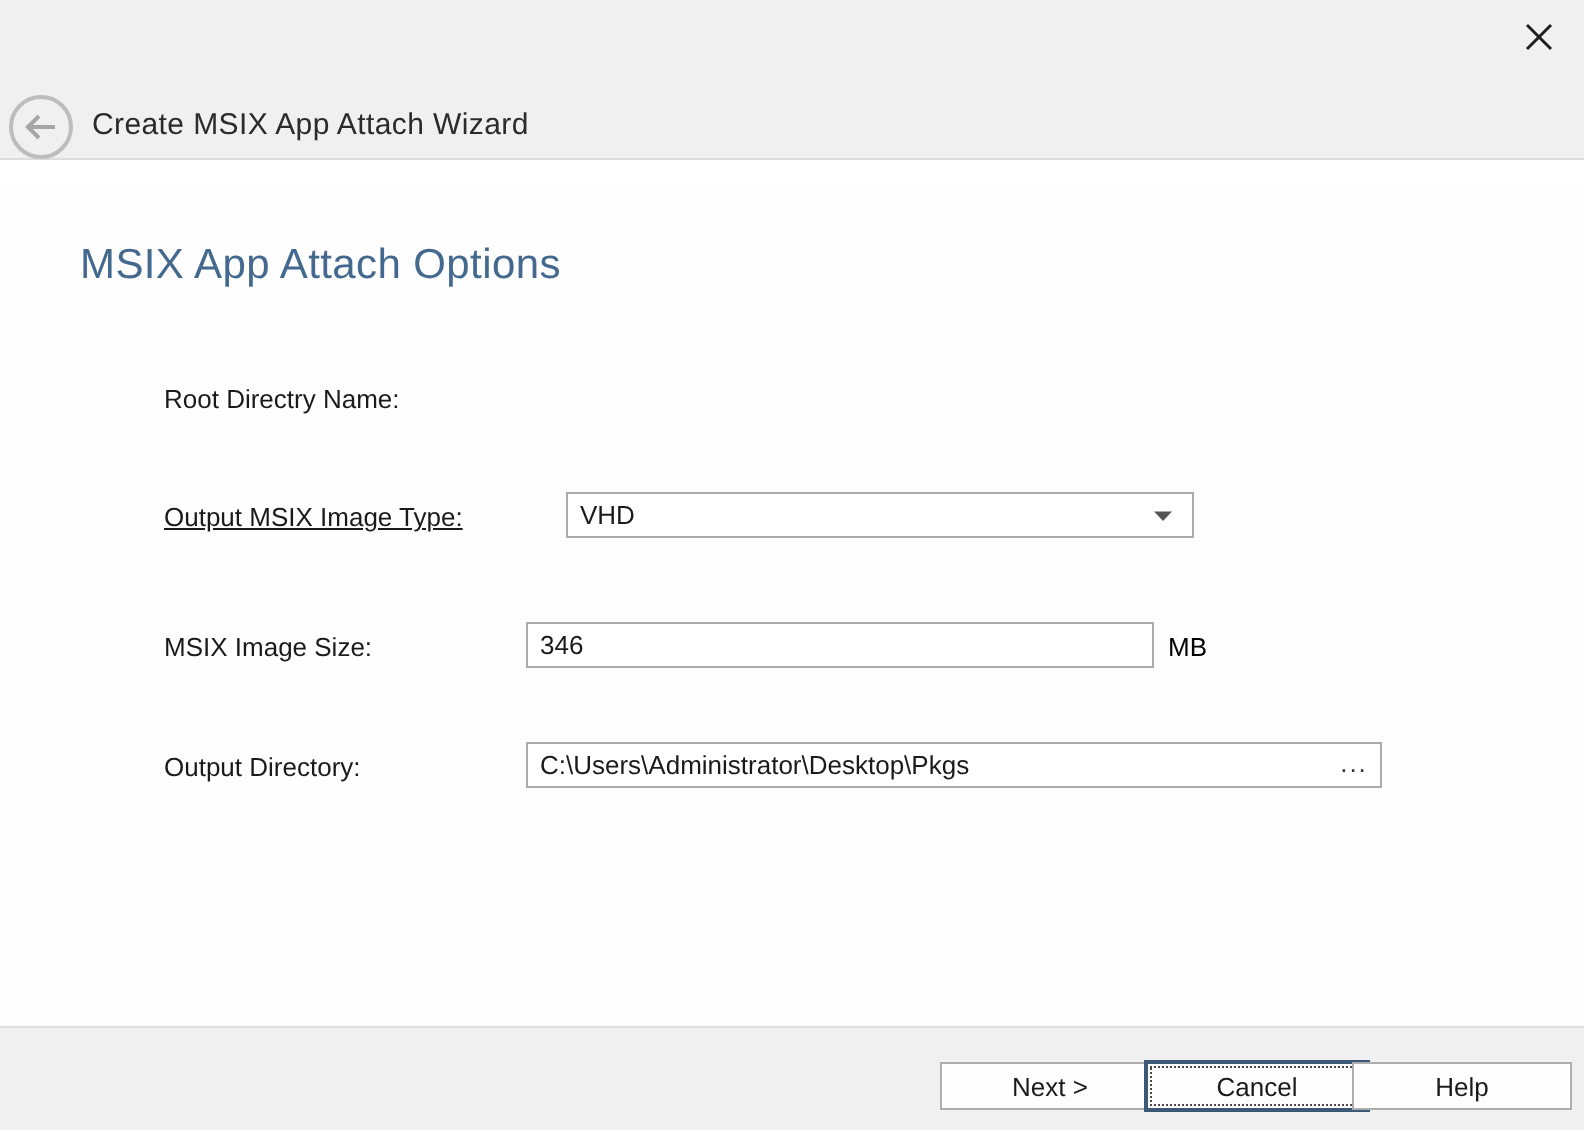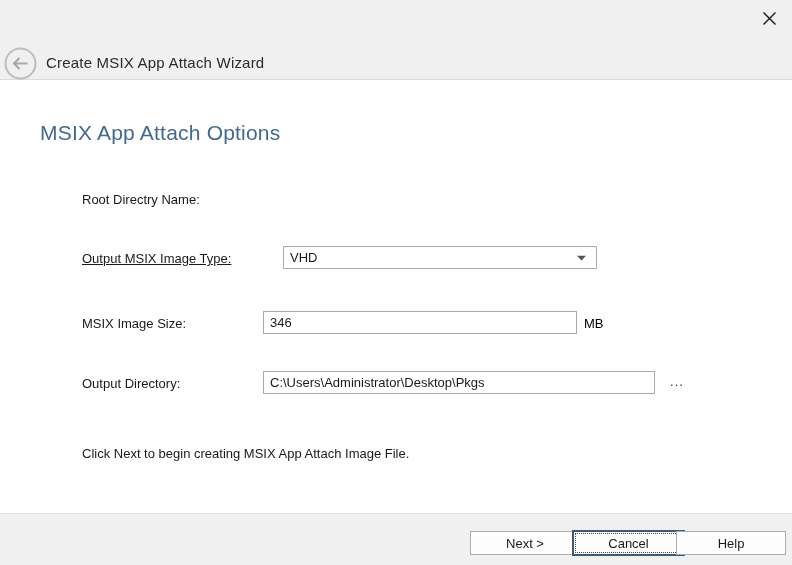--- a/index.html
+++ b/index.html
@@ -120,24 +120,23 @@
       <svg class="combo-arrow" viewBox="0 0 9 6">
         <path d="M0,0.8 L9,0.8 L4.5,5.5 Z" fill="#555555"></path>
       </svg>
     </div>
 
     <div class="field-label" style="top: 222px; text-align: right;">MSIX Image Size:</div>
     <input class="tbox" style="top: 217px; width: 314px;" type="text" value="346">
     <div class="suffix" style="top: 222px;">MB</div>
 
     <div class="field-label" style="top: 282px;">Output Directory:</div>
-    <input class="tbox" style="top: 277px; width: 392px;" type="text" value="C:\Users\Administrator\Desktop\Pkgs">
+    <input class="tbox" style="top: 277px; width: 428px;" type="text" value="C:\Users\Administrator\Desktop\Pkgs">
     <div class="browse-dots">...</div>
 
-    <div class="instruction">Click Next to begin creating MSIX App Attach Image File.</div>
   </div>
 
   <div class="footer">
     <button class="btn btn-next">Next &gt;</button>
     <button class="btn btn-cancel">Cancel</button>
     <button class="btn btn-help">Help</button>
   </div>
 
 </div>
 

